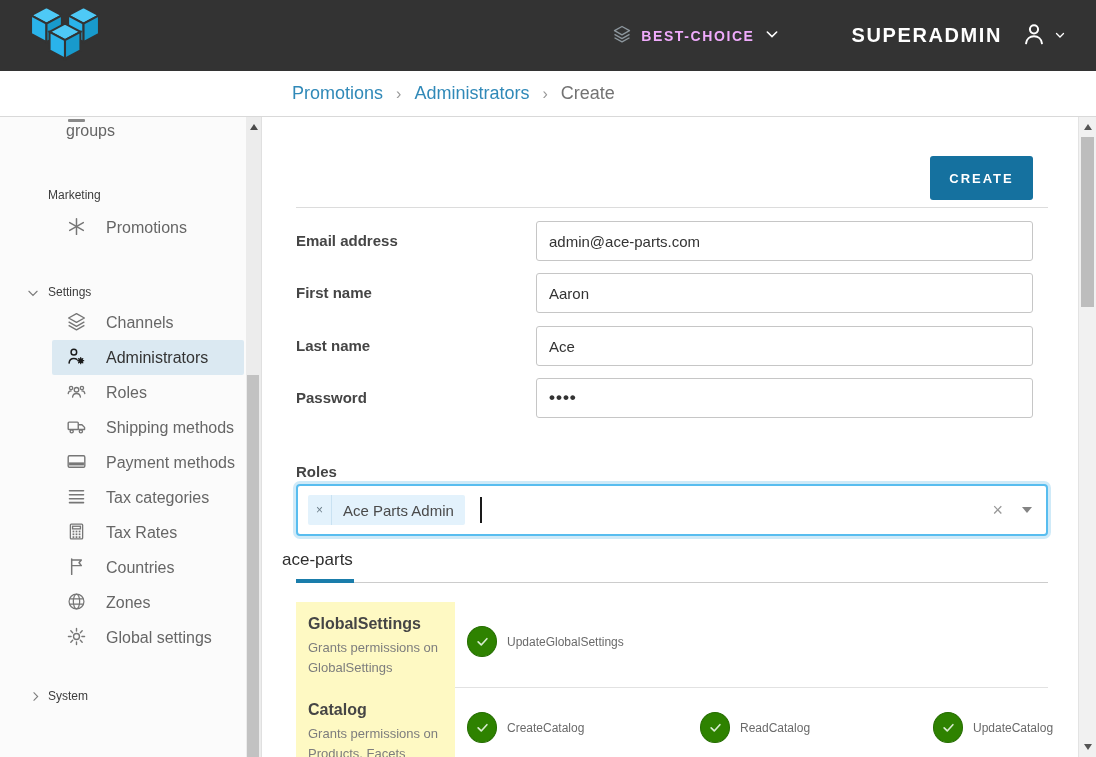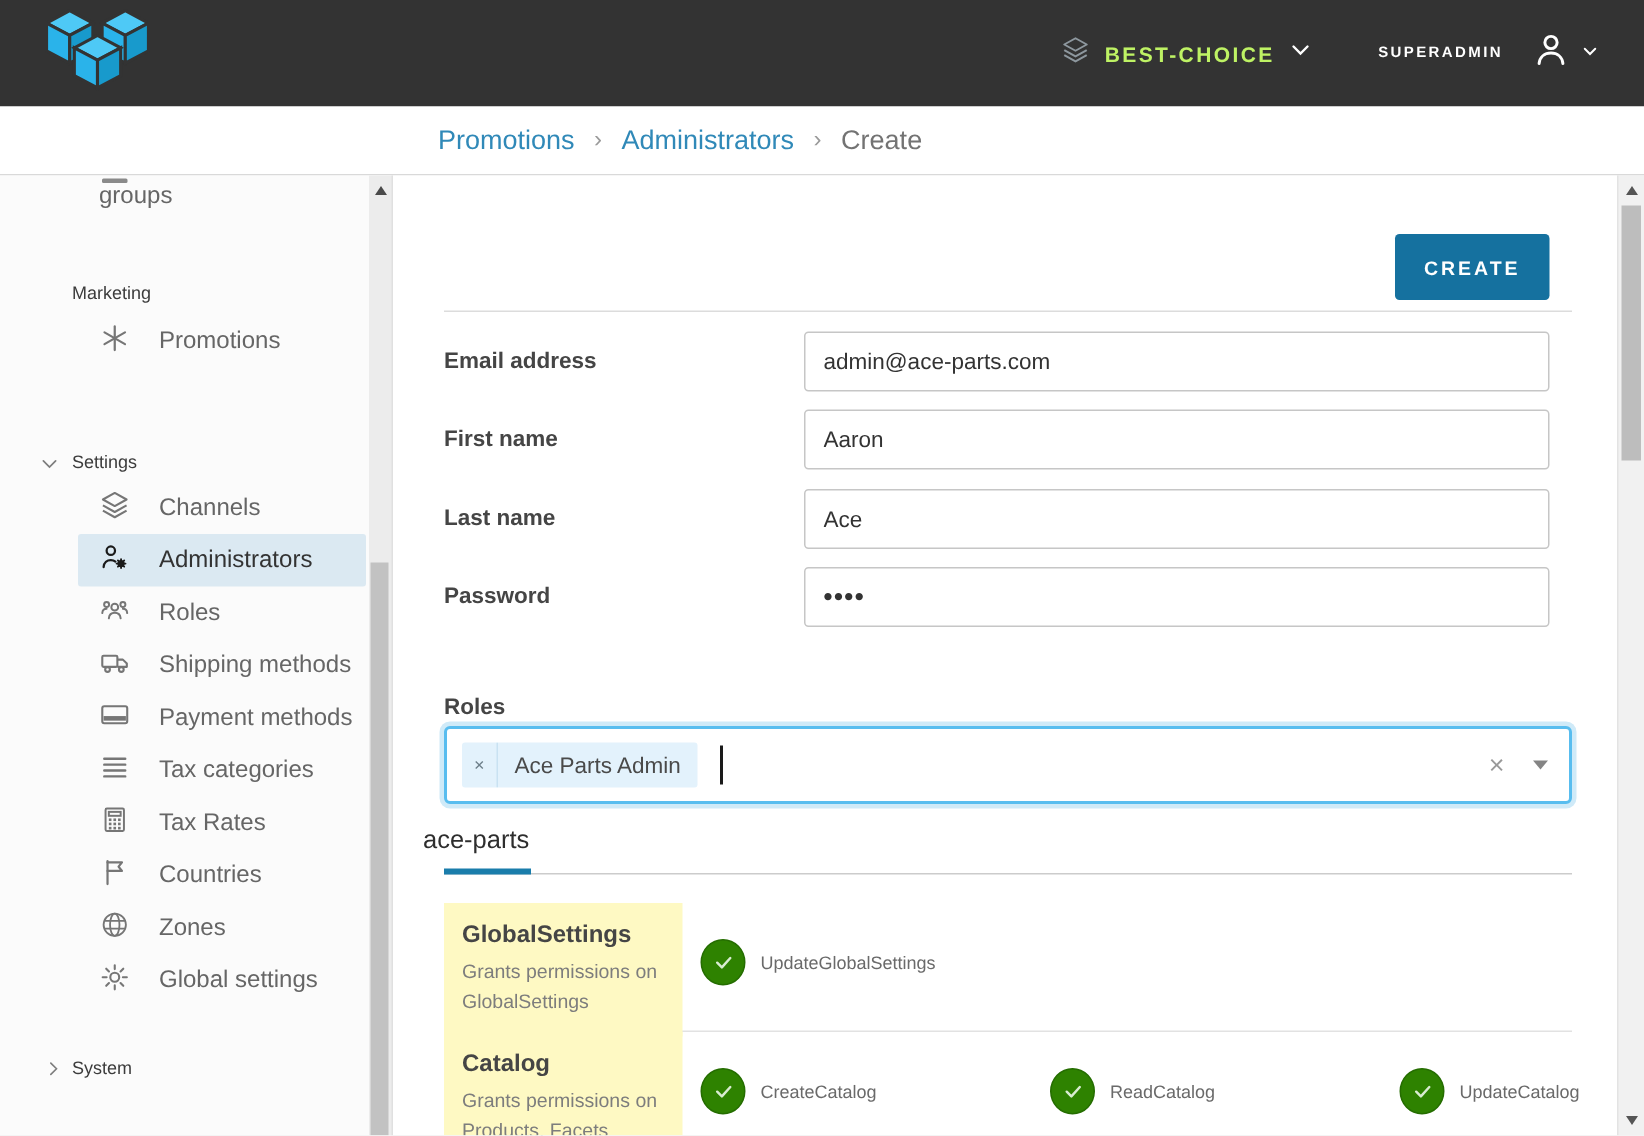--- a/index.html
+++ b/index.html
@@ -6,24 +6,24 @@
   *{box-sizing:border-box;}
   #app{position:relative;width:1096px;height:757px;background:#fff;overflow:hidden;
        font-family:"Liberation Sans",sans-serif;color:#333;}
 
   
   .topbar{position:absolute;top:0;left:0;width:1096px;height:71px;background:#333333;
           display:flex;align-items:center;padding:0 30px;}
   .logo{width:70px;height:62px;margin-top:2px;}
   .topbar-spacer{flex:1;}
   .channel-switcher{display:flex;align-items:center;gap:9px;cursor:pointer;}
-  .channel-label{color:#bef264;font-size:14px;font-weight:bold;letter-spacing:1.6px;}
+  .channel-label{color:#f0abfc;font-size:14px;font-weight:bold;letter-spacing:1.6px;}
   .layers-glyph{color:#8d979e;}
   .chev-white{color:#fff;}
-  .user-label{color:#fff;font-size:10px;font-weight:bold;letter-spacing:1.6px;margin-left:44px;}
+  .user-label{color:#fff;font-size:20px;font-weight:bold;letter-spacing:1.6px;margin-left:72px;}
   .user-menu{display:flex;align-items:center;margin-left:18px;cursor:pointer;color:#fff;}
 
   
   .crumbbar{position:absolute;top:71px;left:0;width:1096px;height:46px;background:#fff;
             border-bottom:1px solid #d9d9d9;display:flex;align-items:center;
             padding-left:292px;font-size:18px;}
   .crumb-link{color:#3089b8;text-decoration:none;cursor:pointer;}
   .crumb-sep{color:#9a9a9a;margin:0 13px;font-size:16px;}
   .crumb-current{color:#737373;}
 
@@ -192,21 +192,21 @@
         <a class="nav-item" style="margin-top:4px;">
           <span class="nav-icon">
             <svg width="21" height="21" viewBox="0 0 24 24" fill="none" stroke="currentColor" stroke-width="1.7" stroke-linecap="round">
               <path d="M12 3v18"></path>
                 <path d="M4.2 7.5l15.6 9"></path>
                 <path d="M19.8 7.5l-15.6 9"></path>
             </svg>
           </span><span>Promotions</span>
         </a>
 
-        <div class="nav-section-header" style="margin-top:52px;">
+        <div class="nav-section-header" style="margin-top:36px;">
           <span class="sec-chev">
             <svg width="14" height="14" viewBox="0 0 24 24" fill="none" stroke="currentColor" stroke-width="2" stroke-linecap="round">
                 <polyline points="5,9 12,16 19,9"></polyline>
               </svg>
           </span>
           <span>Settings</span>
         </div>
 
         <a class="nav-item" style="margin-top:2px;">
           <span class="nav-icon">

